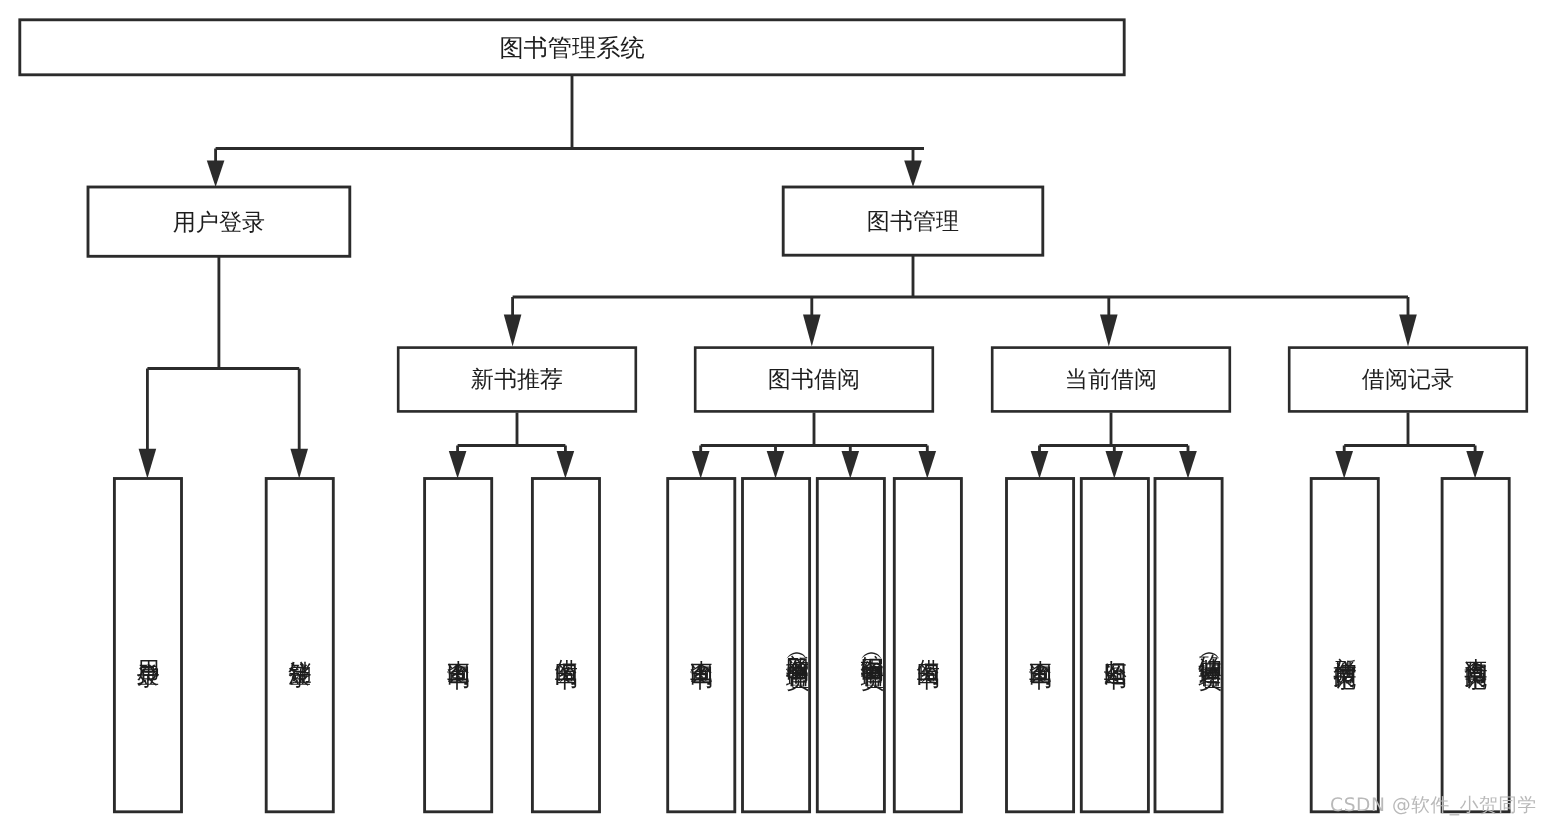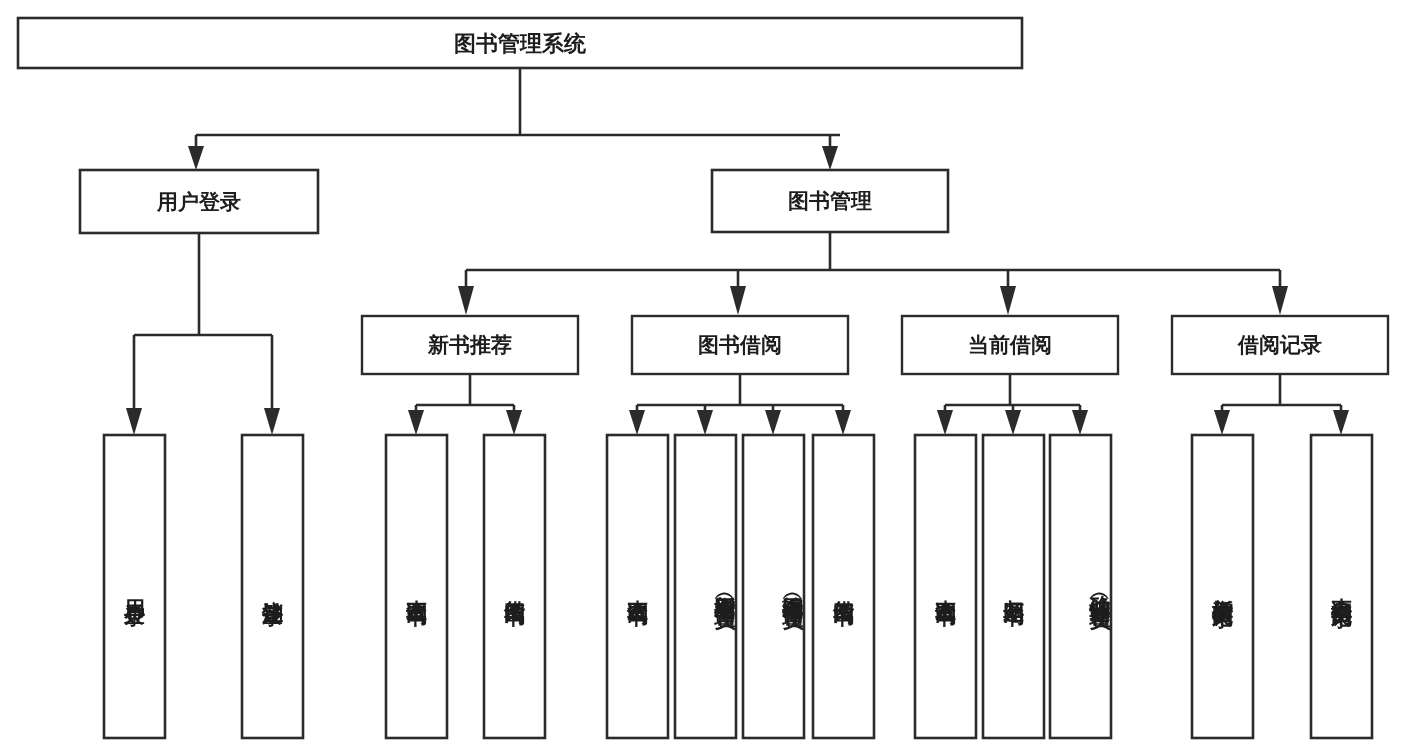--- a/index.html
+++ b/index.html
@@ -11,21 +11,20 @@
     width: 1405px;
     height: 747px;
     font-family: "DejaVu Sans", "Liberation Sans", sans-serif;
     overflow: hidden;
   }
   #diagram-root {
     position: relative;
     width: 1405px;
     height: 747px;
     background: #ffffff;
-    font-weight: bold;
   }
   svg.diagram {
     position: absolute;
     top: 0;
     left: 0;
     width: 1405px;
     height: 747px;
     display: block;
   }
   .node-box {
@@ -211,14 +210,15 @@
   <div class="leaf-label" style="left:607px; top:435px; width:61px; height:303px;">查询图书</div>
   <div class="leaf-label" style="left:675px; top:438px; width:61px; height:297px; align-items:flex-start;">新增图书（管理员）</div>
   <div class="leaf-label" style="left:743px; top:438px; width:61px; height:297px; align-items:flex-start;">编辑图书（管理员）</div>
   <div class="leaf-label" style="left:813px; top:435px; width:61px; height:303px;">借阅图书</div>
   <div class="leaf-label" style="left:915px; top:435px; width:61px; height:303px;">查询图书</div>
   <div class="leaf-label" style="left:983px; top:435px; width:61px; height:303px;">归还图书</div>
   <div class="leaf-label" style="left:1050px; top:438px; width:61px; height:297px; align-items:flex-start;">确认归还（管理员）</div>
   <div class="leaf-label" style="left:1192px; top:435px; width:61px; height:303px;">新增借阅记录</div>
   <div class="leaf-label" style="left:1311px; top:435px; width:61px; height:303px;">查询借阅记录</div>
 
+  <div class="watermark">CSDN @软件_小贺同学</div>
 
 </div>
 
 </body></html>

